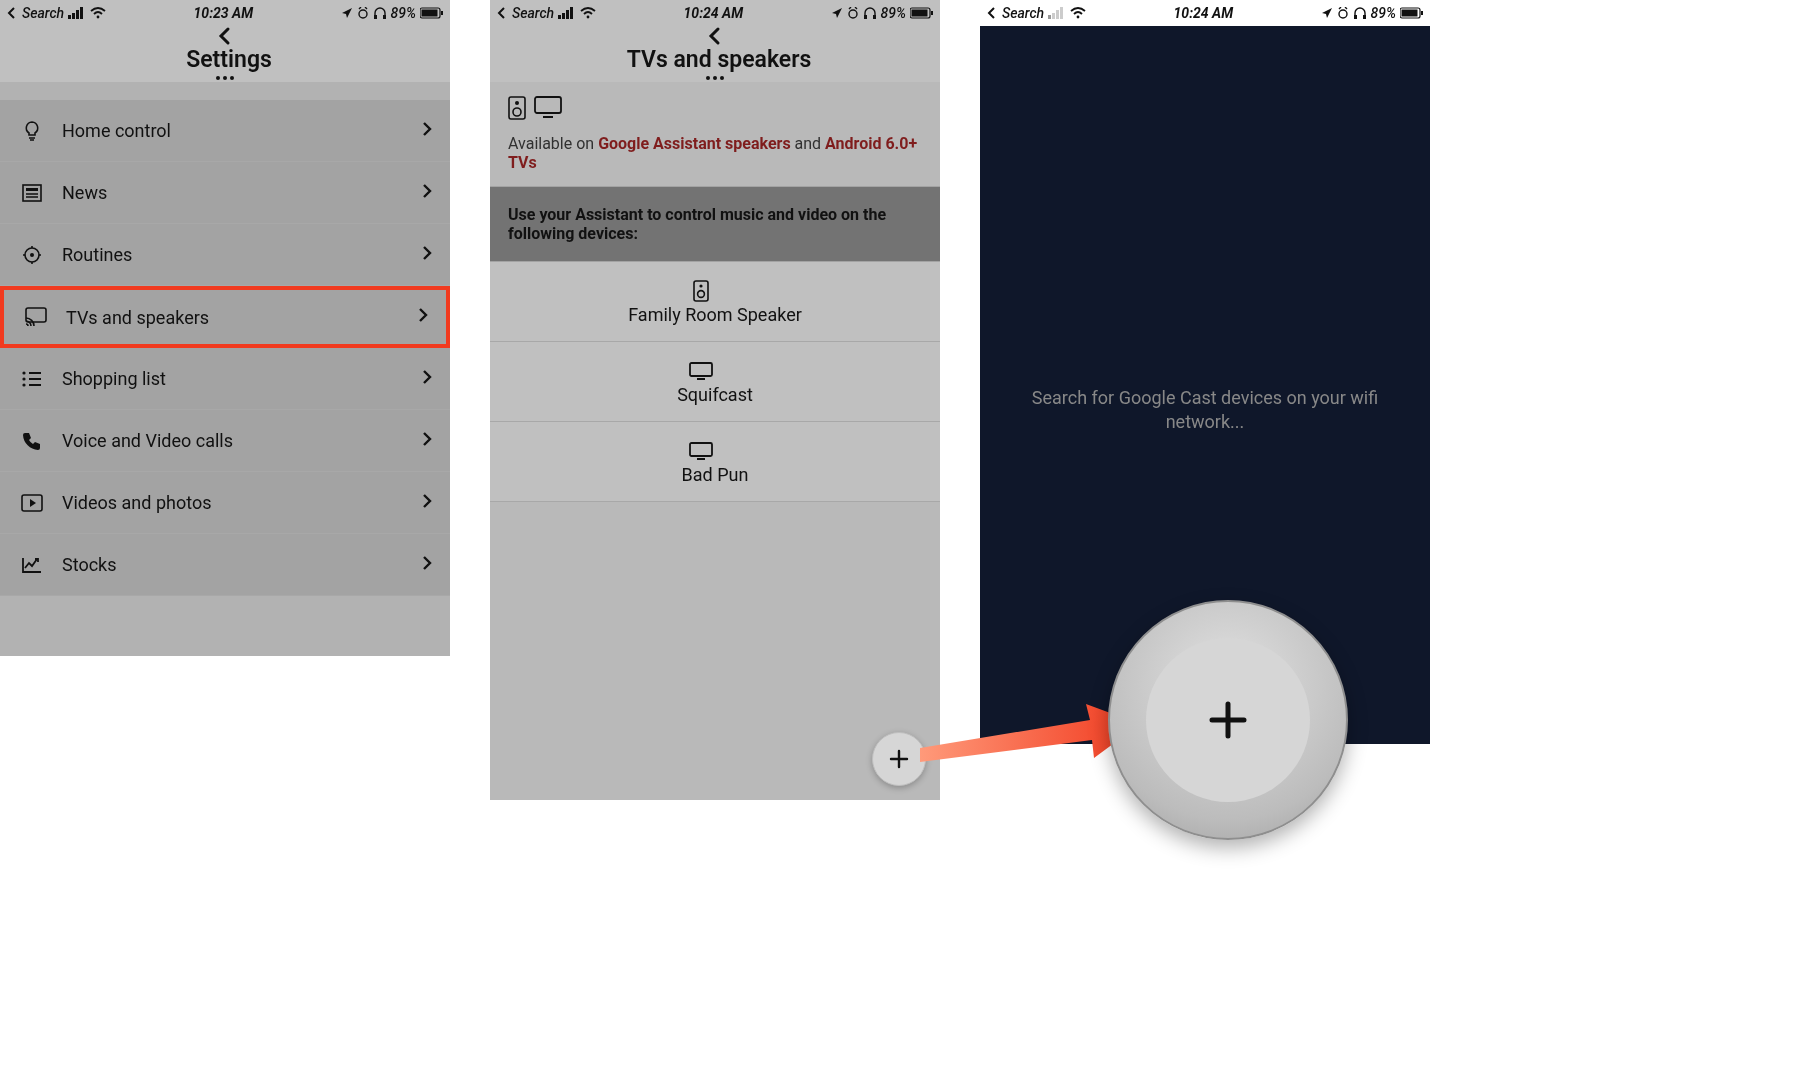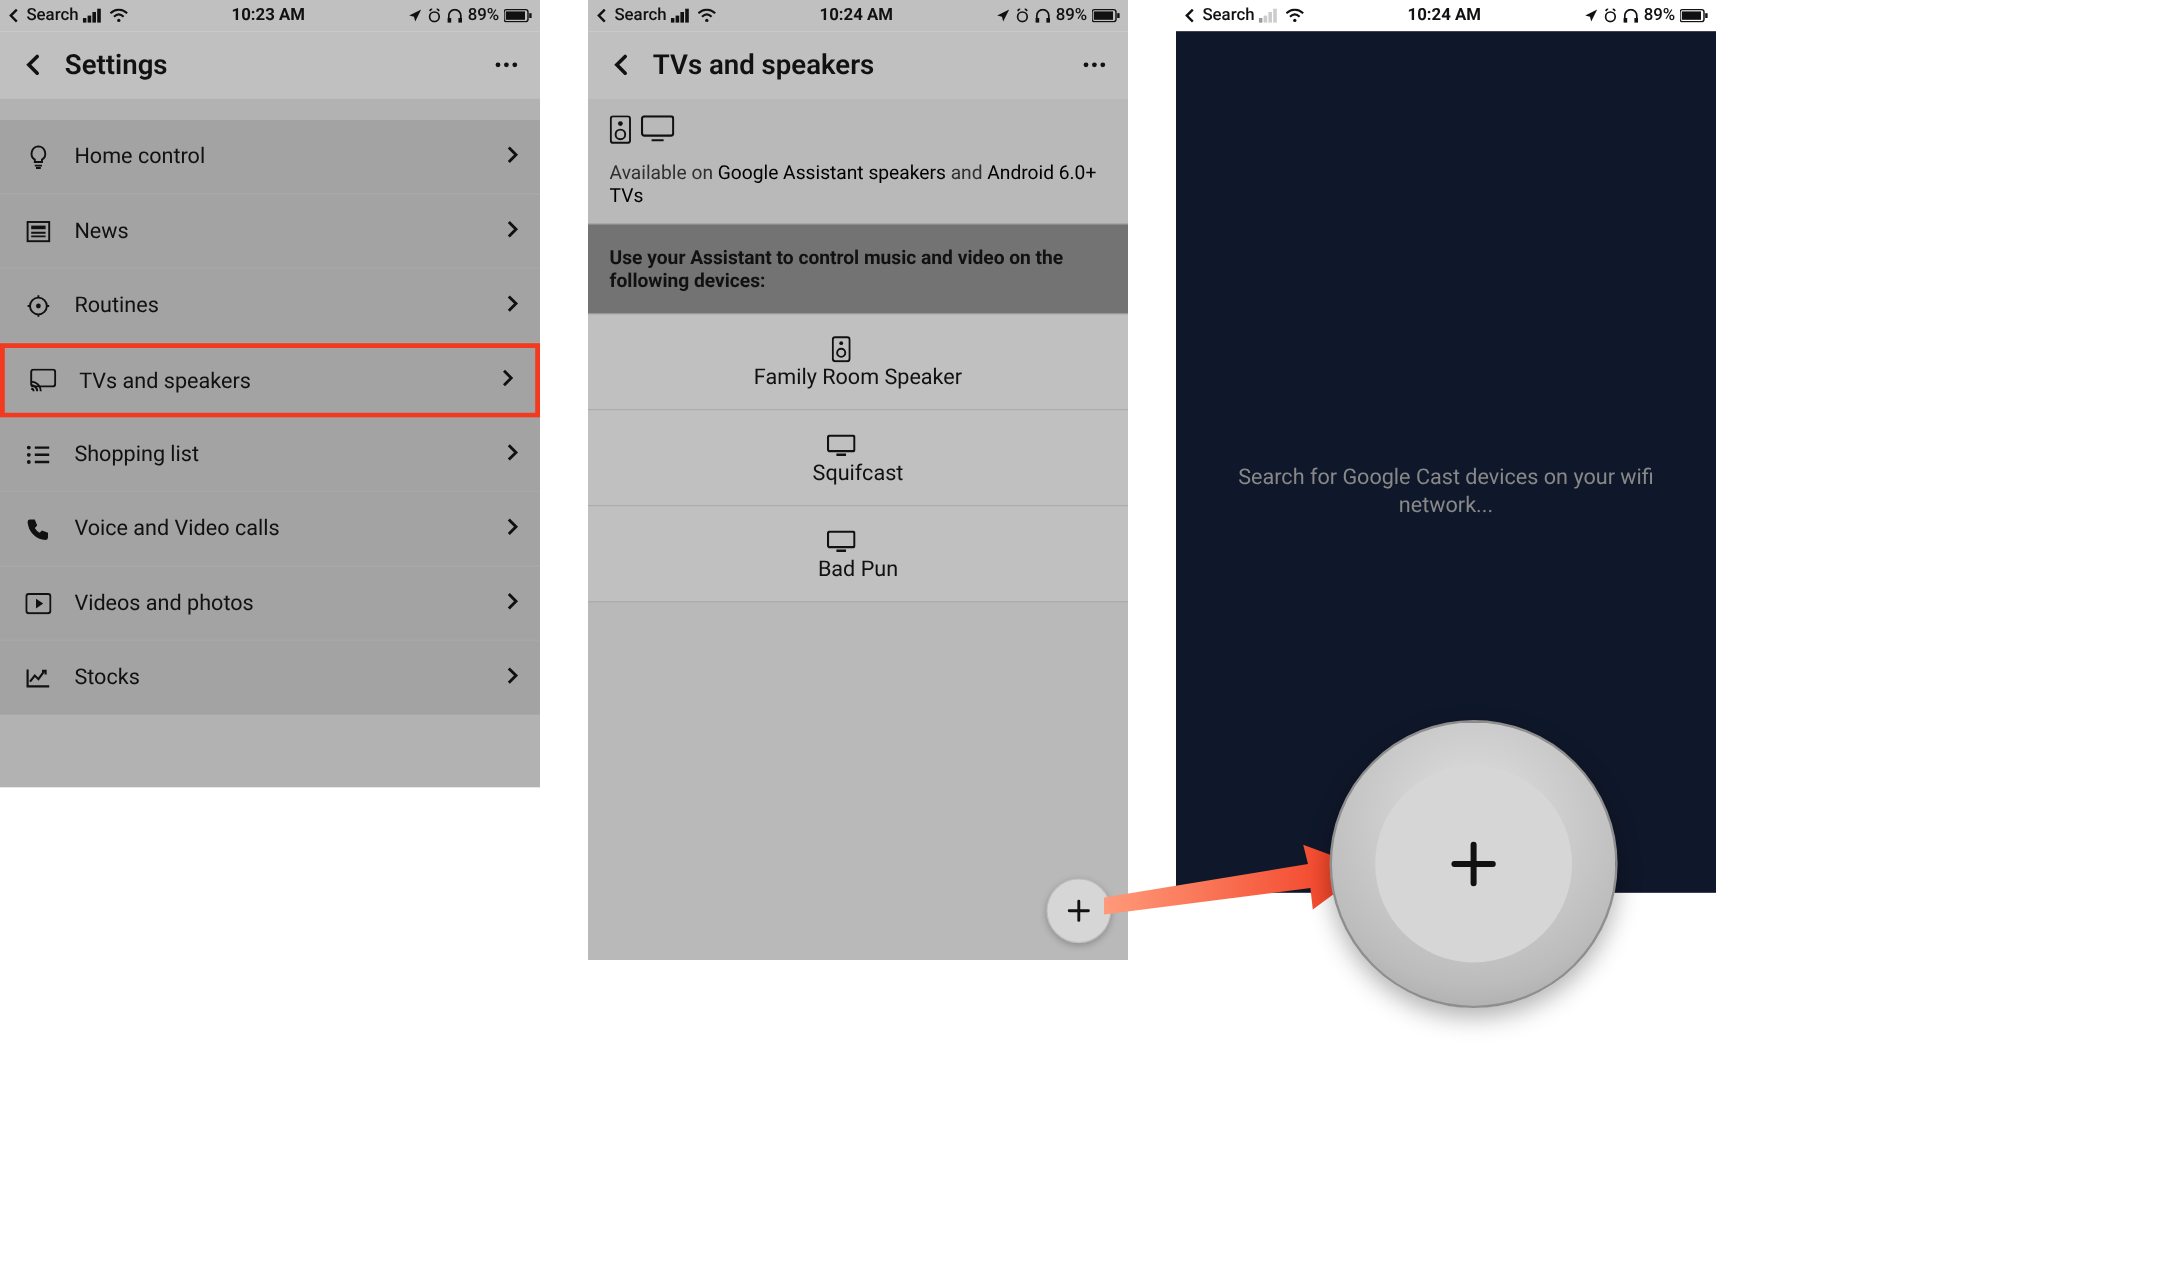--- a/index.html
+++ b/index.html
@@ -23,34 +23,35 @@
   
   .status-bar {
     display: flex;
     align-items: center;
     justify-content: space-between;
     height: 26px;
     padding: 0 6px;
     font-size: 14px;
     font-weight: 500;
     color: #111;
+    font-style: italic;
   }
   .status-bar.gray { background: #c0c0c0; }
   .status-bar.white { background: #ffffff; }
   .sb-left, .sb-right { display: flex; align-items: center; gap: 4px; }
   .sb-center { font-weight: 700; }
   .sb-icon svg { display: block; }
   
   .header {
     display: flex;
     align-items: center;
     height: 56px;
     padding: 0 10px;
   }
-  .header.gray { background: #c0c0c0; }
+  .header.gray { background: #c0c0c0; flex-direction: column; }
   .header.white { background: #ffffff; border-bottom: 1px solid #eee; }
   .header .back, .header .close {
     width: 36px; height: 36px;
     display: flex; align-items: center; justify-content: center;
     cursor: pointer;
   }
   .header .title {
     font-size: 23px;
     font-weight: 600;
     margin-left: 8px;
@@ -101,21 +102,21 @@
   
   .screen2-body { background:#b9b9b9; position:relative; height: calc(100% - 82px); }
   .info-block {
     padding: 14px 18px 14px 18px;
     background:#b9b9b9;
     border-bottom:1px solid #a3a3a3;
     font-size:16px;
     color:#313131;
   }
   .info-block .icons-row { display:flex; gap:8px; margin-bottom:10px; }
-  .info-block strong { font-weight:400; color:#000000; }
+  .info-block strong { font-weight:700; color:#7f1d1d; }
   .subheader {
     background:#737373;
     padding:18px;
     font-size:16px;
     font-weight:700;
     color:#111;
     border-bottom:1px solid #a3a3a3;
   }
   .device-row {
     display:flex;

